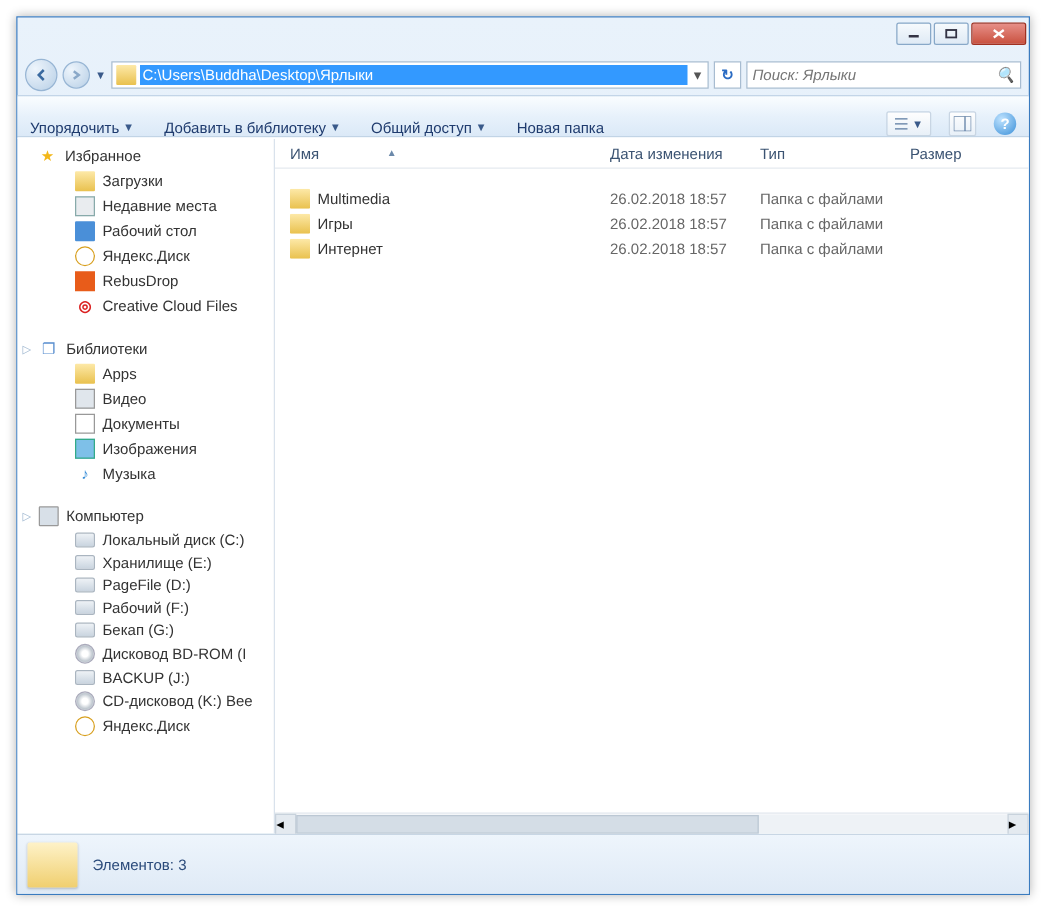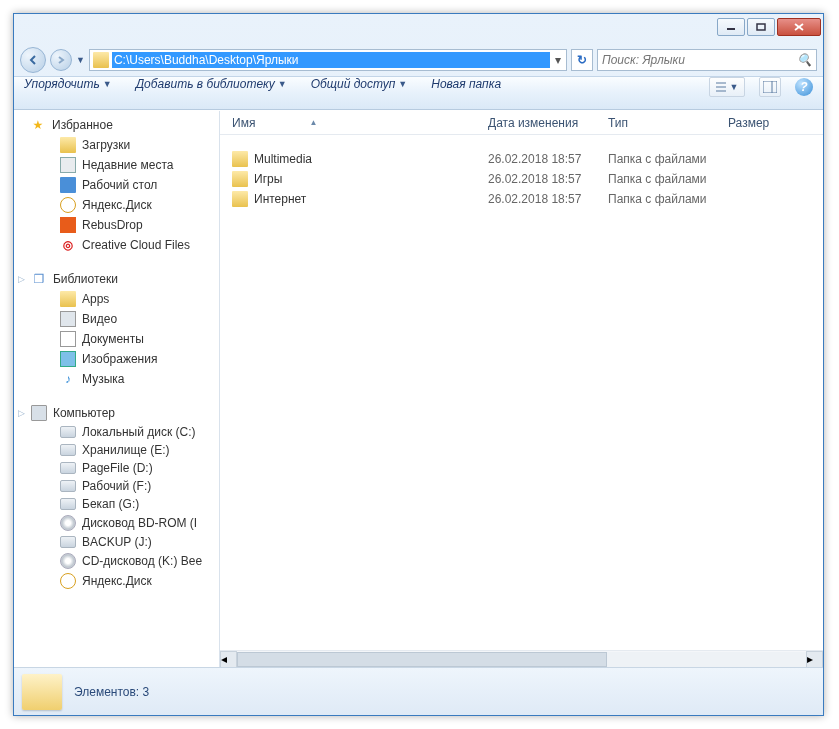--- a/index.html
+++ b/index.html
@@ -12,21 +12,21 @@
 .navbar { height: 32px; display: flex; align-items: center; padding: 0 6px; gap: 4px; }
 .navbtn { width: 26px; height: 26px; border-radius: 50%; background: radial-gradient(circle at 30% 30%, #eef5fc, #b7cfe6); border: 1px solid #97b5d4; display: flex; align-items: center; justify-content: center; }
 .navbtn.small { width: 22px; height: 22px; }
 .addr { flex: 1; height: 22px; background: #fff; border: 1px solid #a7bcd1; display: flex; align-items: center; }
 .addr-icon { width: 18px; height: 18px; margin: 0 3px; background: linear-gradient(#fde9a8,#e9c14e); border-radius: 1px; }
 .addr-input { flex: 1; border: none; outline: none; background: #3399ff; color: #fff; height: 16px; padding: 0 2px; font-size: 12px; }
 .addr-end { width: 16px; display: flex; justify-content: center; color: #555; }
 .refresh { width: 22px; height: 22px; border: 1px solid #a7bcd1; background: #fff; display: flex; align-items: center; justify-content: center; color: #2a6bc3; font-weight: bold; }
 .search { width: 220px; height: 22px; background: #fff; border: 1px solid #a7bcd1; display: flex; align-items: center; padding: 0 4px; color: #888; font-style: italic; }
 .search input { flex: 1; border: none; outline: none; font-style: italic; color: #737373; }
-.toolbar { height: 34px; background: linear-gradient(#fafdff,#e7f1fb,#dbe9f7); border-top: 1px solid #c3d5e8; border-bottom: 1px solid #b7cbdf; display: flex; align-items: flex-start; padding: 0 10px; gap: 24px; font-style: italic; }
+.toolbar { height: 34px; background: linear-gradient(#fafdff,#e7f1fb,#dbe9f7); border-top: 1px solid #c3d5e8; border-bottom: 1px solid #b7cbdf; display: flex; align-items: flex-end; padding: 0 10px; gap: 24px; }
 .tbitem { color: #1f3b6e; cursor: default; display: flex; align-items: center; gap: 3px; }
 .tb-right { margin-left: auto; display: flex; align-items: center; gap: 14px; }
 .tb-iconbtn { width: 22px; height: 20px; border: 1px solid #c8d5e3; background: linear-gradient(#fefefe,#e8f0f8); display: flex; align-items: center; justify-content: center; border-radius: 2px; }
 .content { flex: 1; display: flex; background: #fff; border-top: 1px solid #fff; overflow: hidden; }
 .tree { width: 206px; border-right: 1px solid #d9e2ec; padding: 4px 0; overflow-y: auto; position: relative; }
 .tree-group { margin-bottom: 14px; }
 .tree-header { display: flex; align-items: center; gap: 6px; padding: 2px 6px 2px 16px; color: #333; }
 .tree-header .arrow { color: #9db6cf; margin-left: -12px; font-size: 9px; }
 .tree-item { display: flex; align-items: center; gap: 6px; padding: 2px 6px 2px 34px; color: #333; white-space: nowrap; overflow: hidden; margin-left: 12px; }
 .ico { width: 16px; height: 16px; flex-shrink: 0; display: flex; align-items: center; justify-content: center; }

